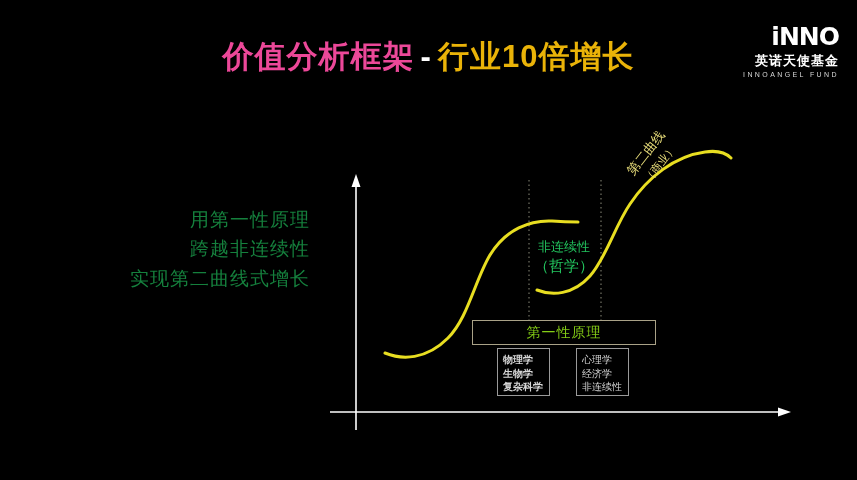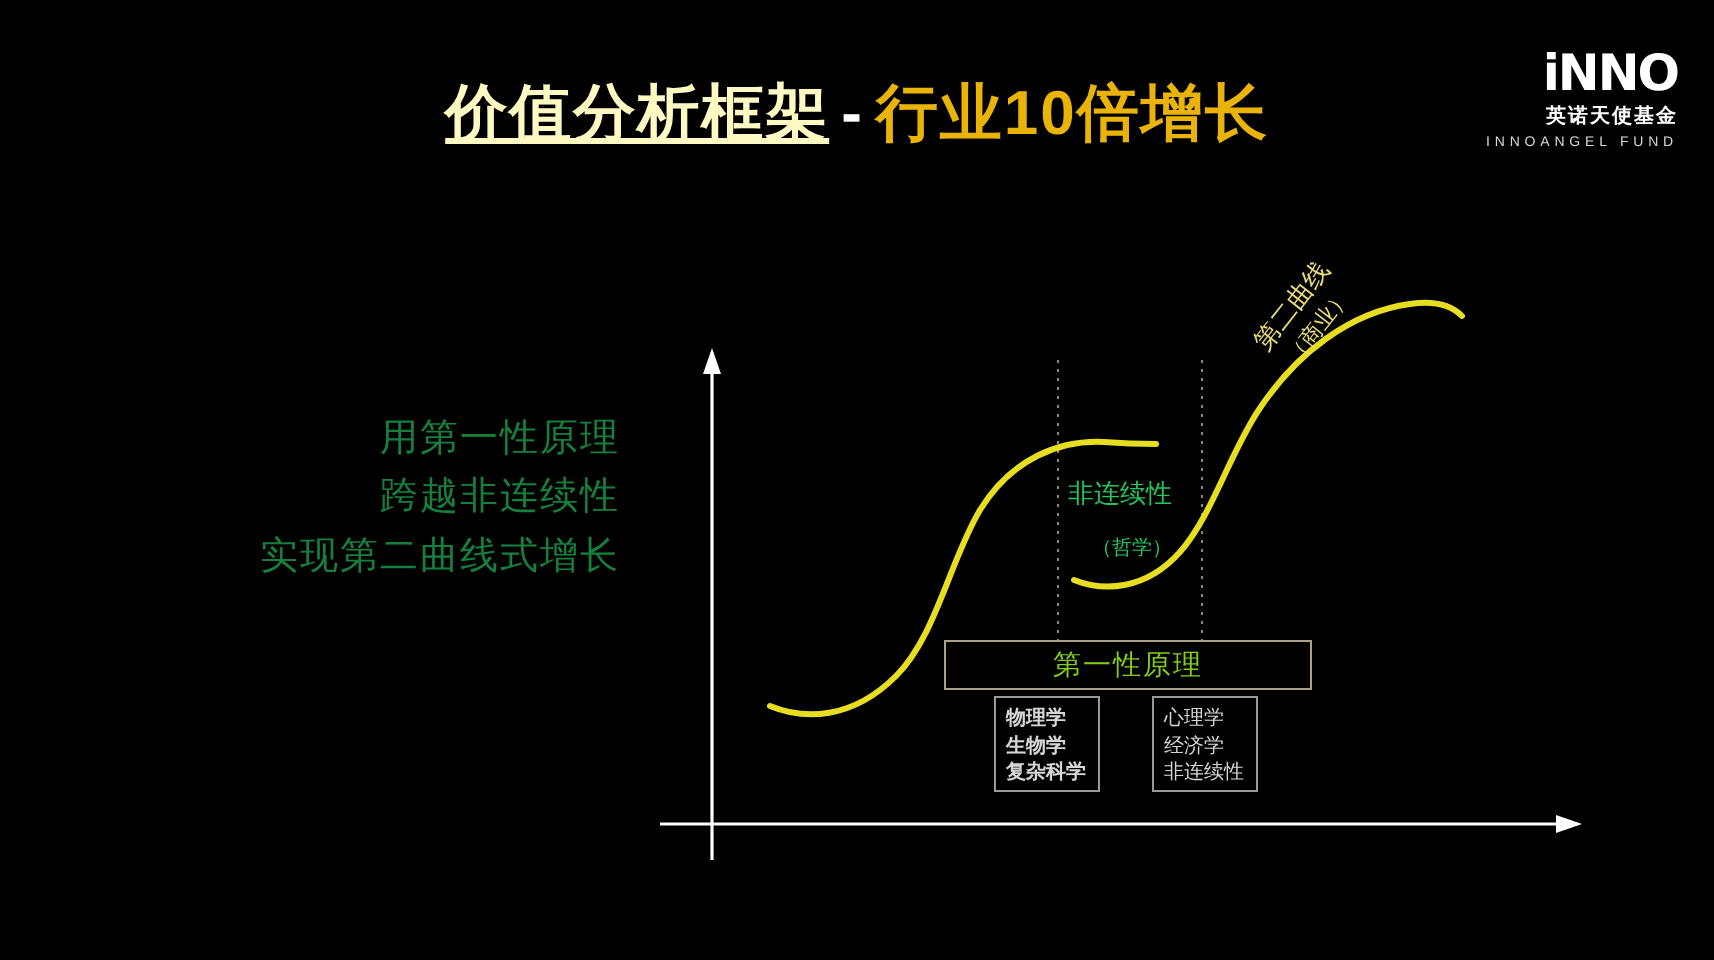--- a/index.html
+++ b/index.html
@@ -27,21 +27,21 @@
     left: 0;
     top: 38px;
     width: 857px;
     text-align: center;
     font-size: 31px;
     font-weight: bold;
     letter-spacing: 1px;
     white-space: nowrap;
     line-height: 1.2;
   }
-  .title .t-main { color: #fef9c3; text-decoration: underline; }
+  .title .t-main { color: #ec4899; }
   .title .t-dash { color: #ffffff; padding: 0 6px; }
   .title .t-accent { color: #eab308; }
 
   
   .logo {
     position: absolute;
     right: 18px;
     top: 24px;
     width: 110px;
     text-align: right;
@@ -49,21 +49,21 @@
   }
   .logo-mark {
     font-size: 25px;
     font-weight: bold;
     letter-spacing: -1px;
     color: #ffffff;
     font-family: "DejaVu Sans", sans-serif;
   }
   .logo-cn {
     margin-top: 5px;
-    font-size: 10px;
+    font-size: 13px;
     font-weight: bold;
     letter-spacing: 1px;
     color: #ffffff;
   }
   .logo-en {
     margin-top: 4px;
     font-size: 7px;
     letter-spacing: 2.4px;
     color: #d8d8d8;
   }
@@ -99,23 +99,22 @@
     text-align: center;
   }
   .lbl-discontinuity {
     left: 204px;
     top: 108px;
     font-size: 13px;
     color: #22c55e;
   }
   .lbl-discontinuity .sub {
     display: block;
-    font-size: 10px;
-    margin-top: 12px;
-    text-align: right;
+    font-size: 15px;
+    margin-top: 0;
   }
   .lbl-secondcurve {
     left: 293px;
     top: 38px;
     font-size: 13px;
     color: #e8dd7a;
     transform: rotate(-52deg);
     transform-origin: left top;
   }
   .lbl-secondcurve .sub {

